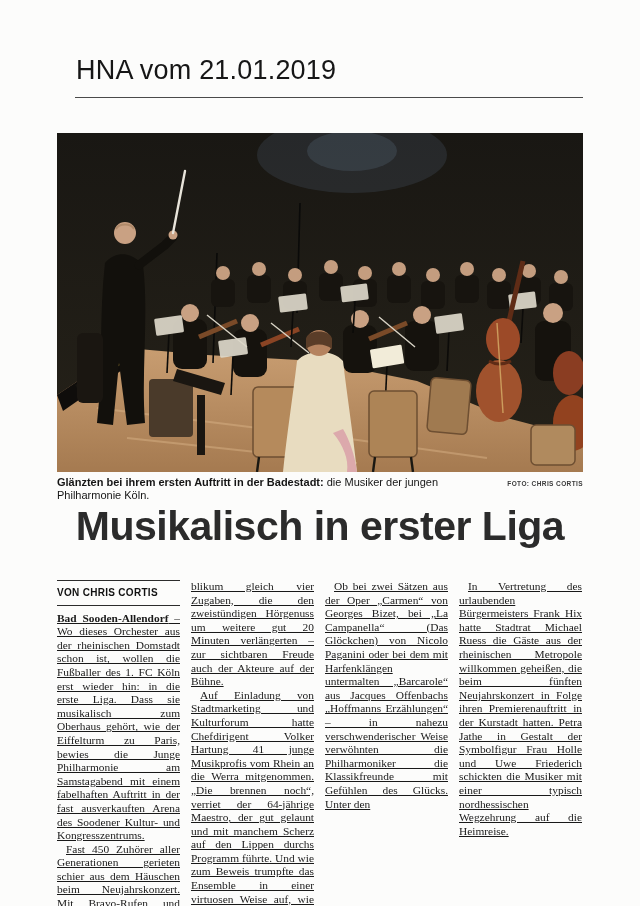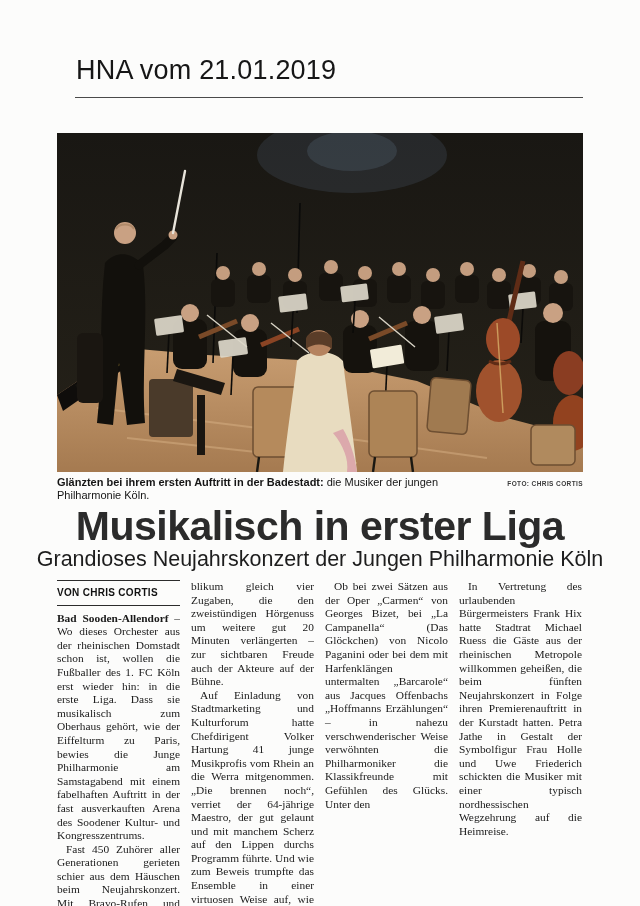--- a/index.html
+++ b/index.html
@@ -58,21 +58,21 @@
     font-family:"Liberation Serif",serif;
     font-size:11.4px;line-height:13.6px;color:#191919;
     text-align:justify;hyphens:auto;-webkit-hyphens:auto;
   }
   .byline{
     font-family:"Liberation Sans",sans-serif;
     font-weight:700;font-size:10px;letter-spacing:0.3px;color:#111;
     border-top:1.2px solid #2c2c2c;border-bottom:1.2px solid #2c2c2c;
     padding:5px 0 5px 0;margin-bottom:6px;
   }
-  .col p{margin:0;}
+  .col p{margin:0;text-decoration:underline;}
   .col p.indented{text-indent:9px;}
   .lead{font-weight:700;margin-top:12px;}
 </style>
 </head>
 <body>
 
 <div class="page">
 
   <div class="header-title">HNA vom 21.01.2019</div>
   <div class="header-rule"></div>
@@ -240,21 +240,20 @@
       </g>
     </svg>
 
     <figcaption class="caption-row">
       <span><span class="caption-bold">Glänzten bei ihrem ersten Auftritt in der Badestadt:</span><span> die Musiker der jungen Philharmonie Köln.</span></span>
       <span class="caption-credit">FOTO: CHRIS CORTIS</span>
     </figcaption>
   </figure>
 
   <h1 class="headline">Musikalisch in erster Liga</h1>
-  <h2 class="subheadline">Grandioses Neujahrskonzert der Jungen Philharmonie Köln</h2>
 
   <div class="body-columns">
 
     <div class="col">
       <div class="byline">VON CHRIS CORTIS</div>
       <p><span class="lead">Bad Sooden-Allendorf</span><span> – Wo dieses Orchester aus der rheinischen Domstadt schon ist, wollen die Fußballer des 1. FC Köln erst wieder hin: in die erste Liga. Dass sie musikalisch zum Oberhaus gehört, wie der Eiffelturm zu Paris, bewies die Junge Philharmonie am Samstagabend mit einem fabelhaften Auftritt in der fast ausverkauften Arena des Soodener Kultur- und Kongresszentrums.</span></p>
       <p class="indented">Fast 450 Zuhörer aller Generationen gerieten schier aus dem Häuschen beim Neujahrskonzert. Mit Bravo-Rufen und anhaltendem Beifall im Stehen ergatterte das Pu-</p>
     </div>
 
     <div class="col">

